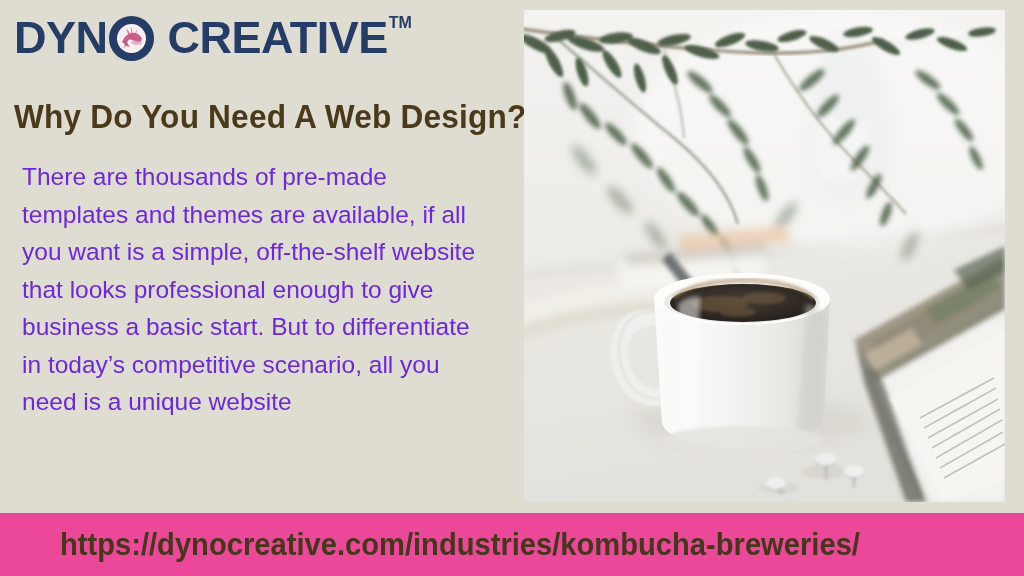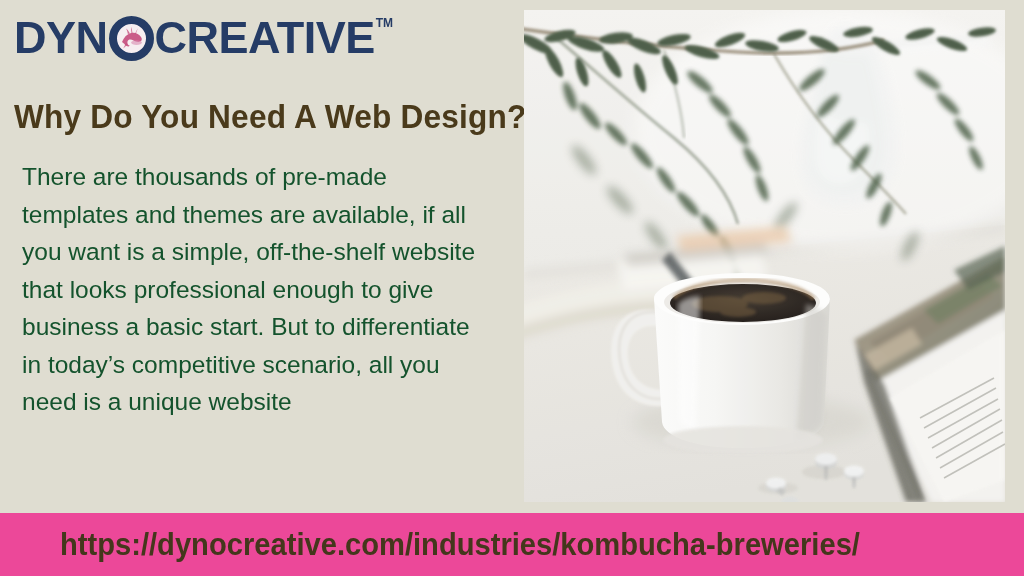--- a/index.html
+++ b/index.html
@@ -49,21 +49,21 @@
     font-weight: bold;
     font-size: 45px;
     line-height: 48px;
     letter-spacing: -0.5px;
     color: #253c66;
     white-space: nowrap;
     display: flex;
     align-items: center;
   }
   .logo-word-a { display: inline-block; }
-  .logo-word-b { display: inline-block; }
+  .logo-word-b { display: inline-block; margin-left: 13px; }
 
   
   .logo-o {
     position: relative;
     display: inline-block;
     width: 45px;
     height: 45px;
     vertical-align: middle;
     margin: 0 1px;
   }
@@ -77,21 +77,21 @@
   .logo-o-dino {
     position: absolute;
     left: 8px;
     top: 8px;
     width: 29px;
     height: 29px;
   }
   .logo-tm {
     font-family: "Liberation Sans", sans-serif;
     font-weight: bold;
-    font-size: 12px;
+    font-size: 16px;
     line-height: 12px;
     color: #253c66;
     align-self: flex-start;
     margin-top: 3px;
     margin-left: 1px;
     letter-spacing: 0px;
   }
 
   
   .headline {
@@ -112,21 +112,21 @@
 
   
   .body-text {
     position: absolute;
     left: 22px;
     top: 158px;
     width: 470px;
     font-family: "Liberation Sans", sans-serif;
     font-size: 24.5px;
     line-height: 37.5px;
-    color: #14532d;
+    color: #6d28d9;
     letter-spacing: 0px;
   }
 
   
   .photo {
     position: absolute;
     left: 524px;
     top: 10px;
     width: 481px;
     height: 492px;

